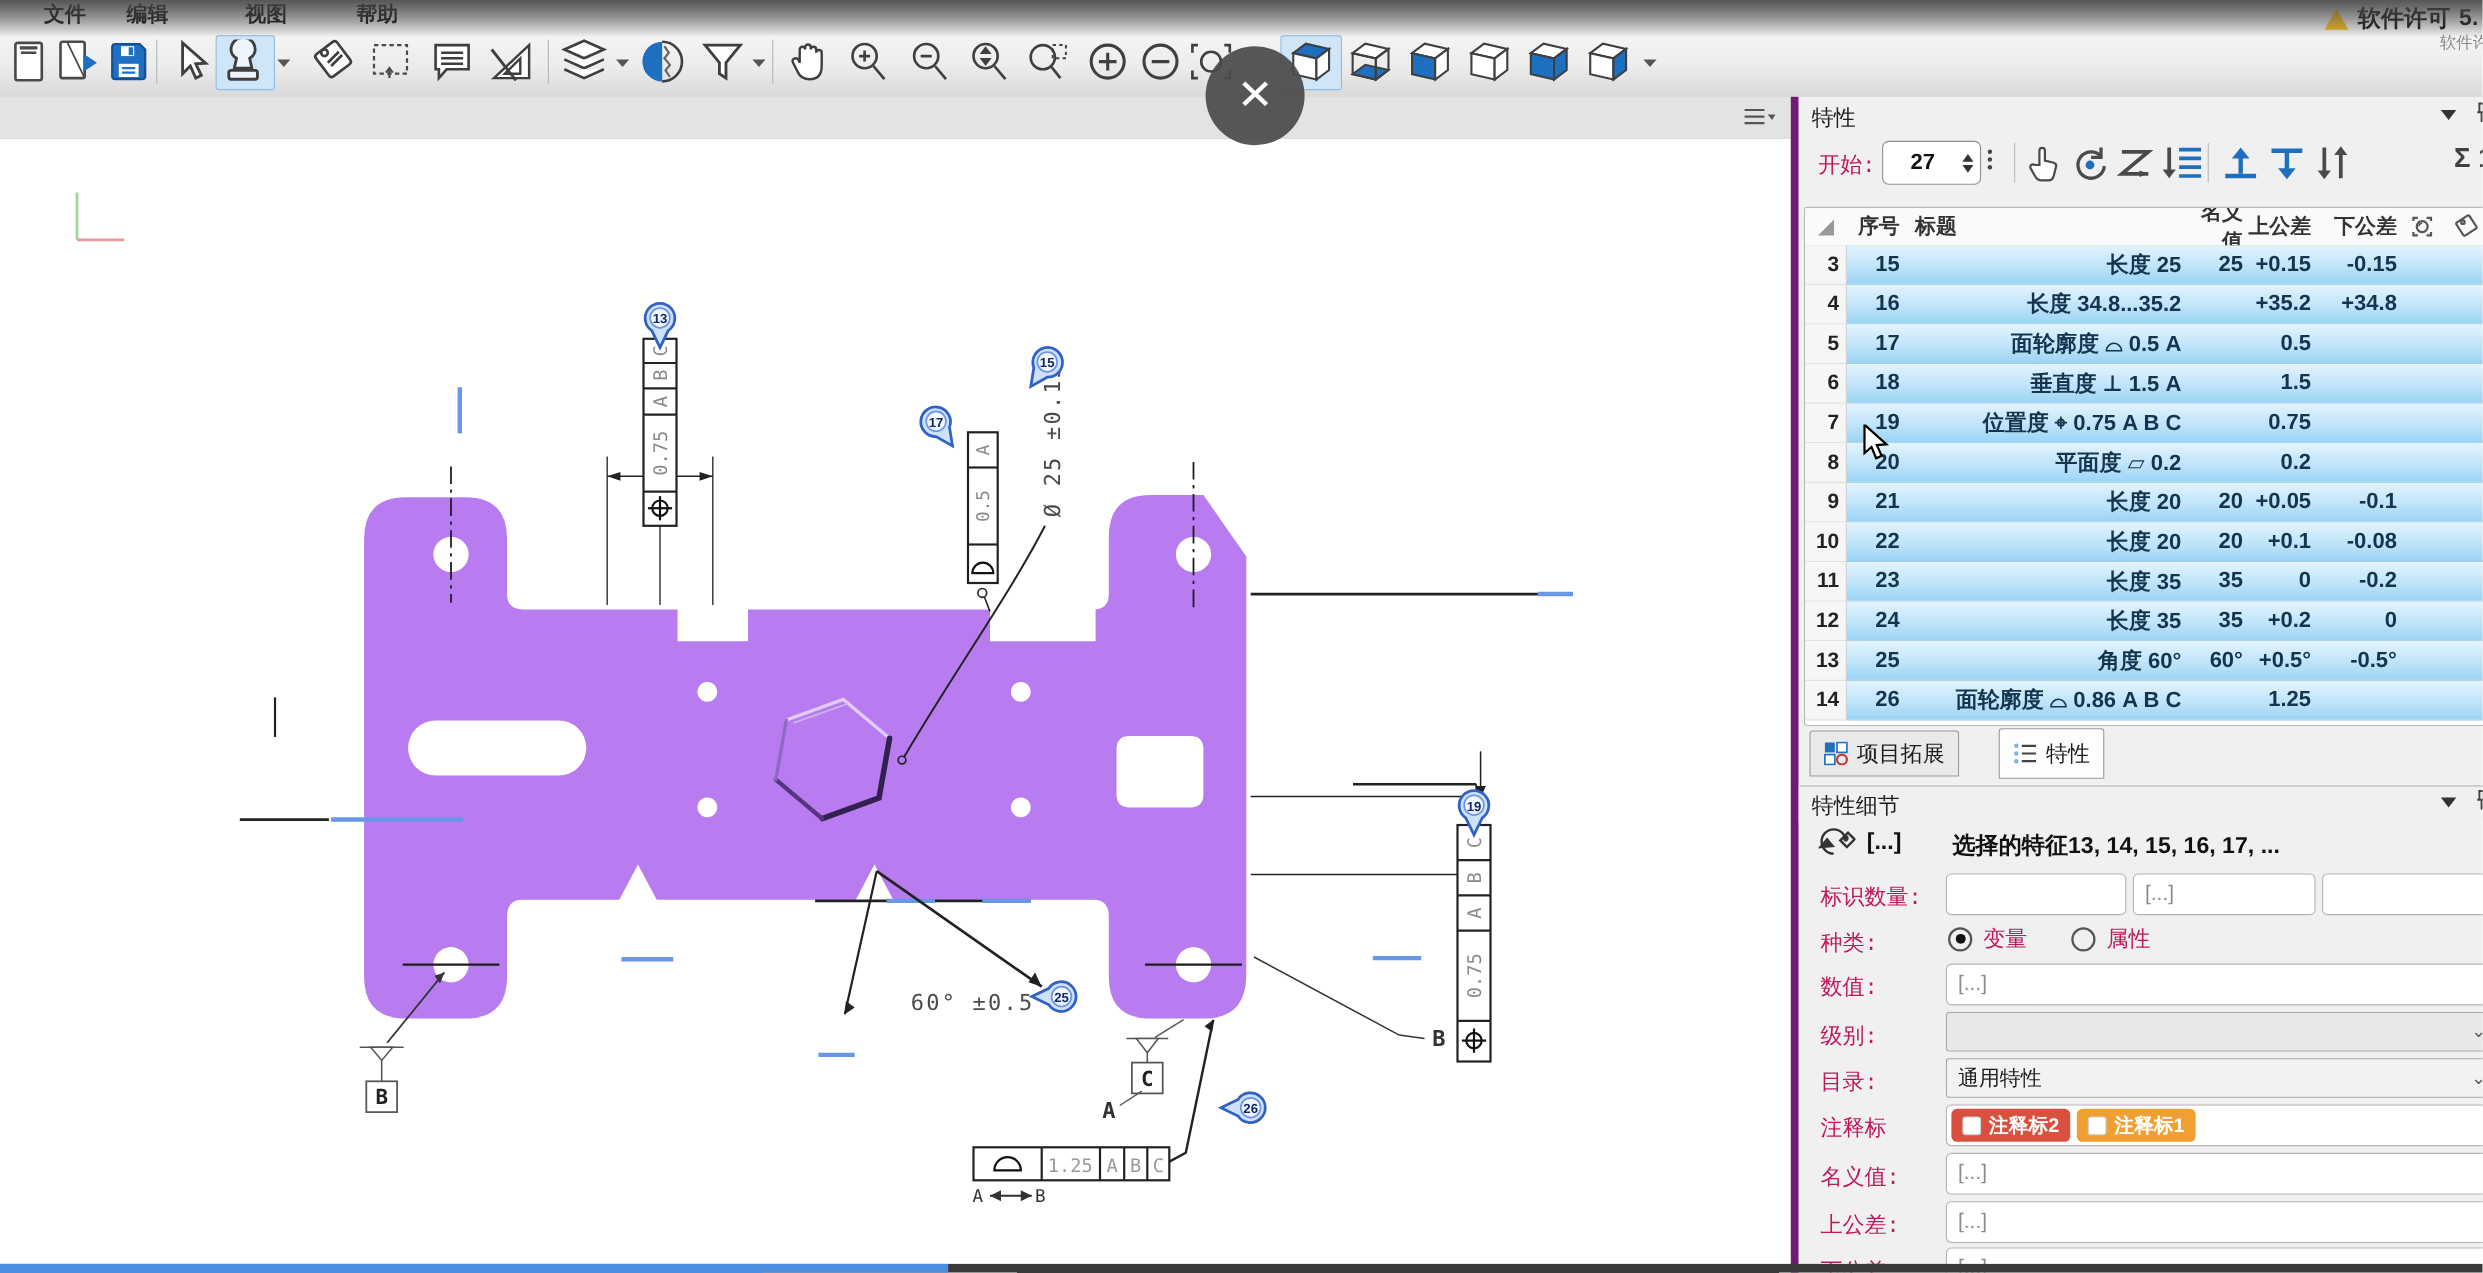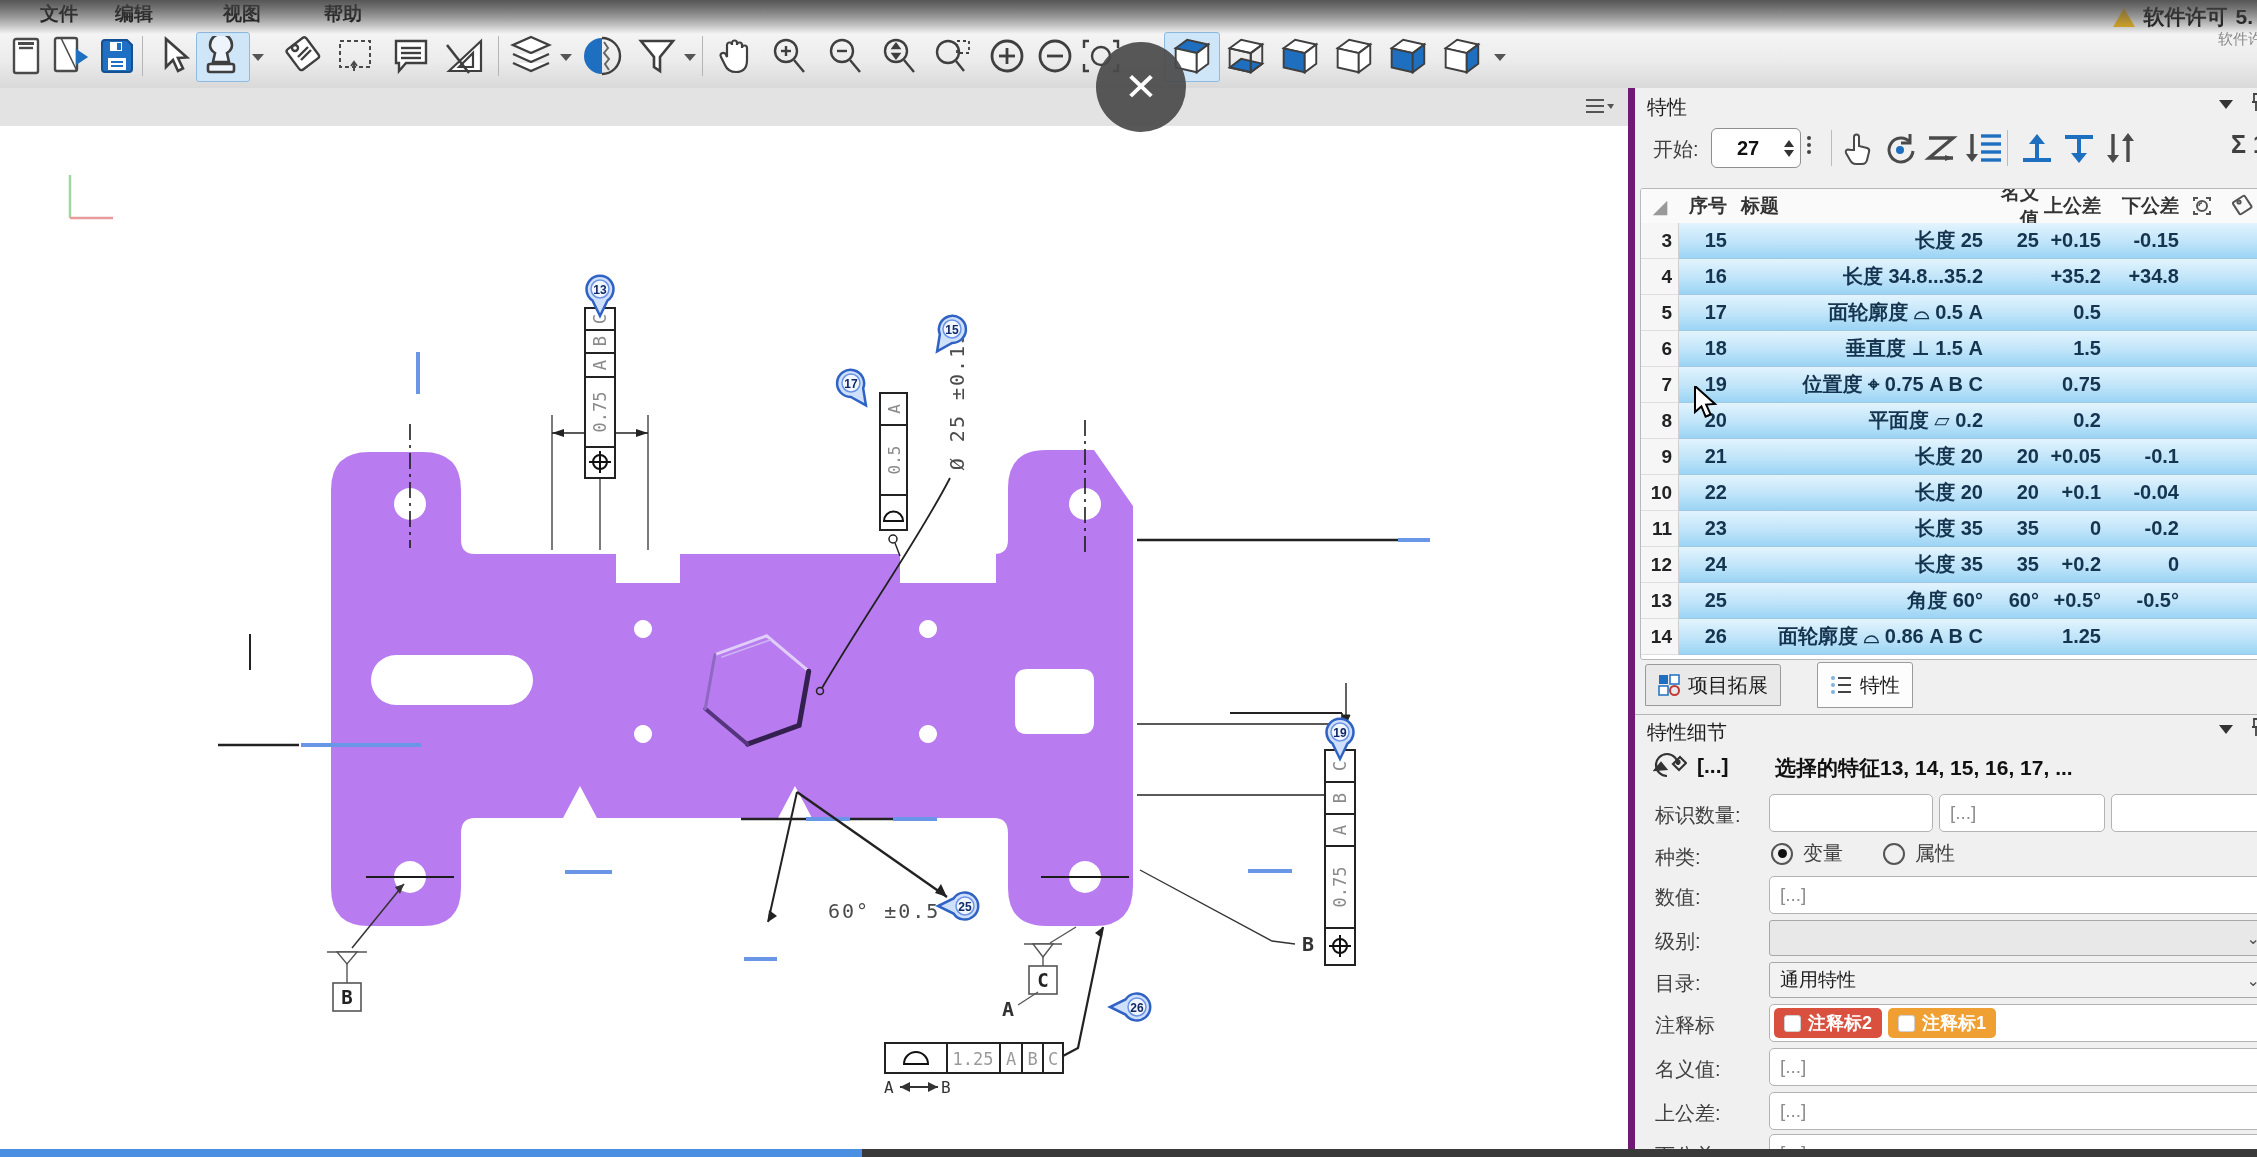--- a/index.html
+++ b/index.html
@@ -59,21 +59,21 @@
   .c-title{width:242px;text-align:right;padding-left:14px;white-space:nowrap;overflow:hidden;}
   .c-nom{width:56px;text-align:right;}
   .c-up{width:62px;text-align:right;}
   .c-low{width:78px;text-align:right;}
   
   .btab{top:576px;height:42px;display:flex;align-items:center;gap:8px;padding:0 12px;font-size:20px;color:#1c1c1c;
     border:1px solid #9a9a9a;background:#e9e9e9;border-radius:3px 3px 0 0;box-sizing:border-box;}
   .btab.active{background:#fdfdfd;height:46px;top:574px;z-index:2;}
   
   #detail-head{left:0;top:626px;width:629px;height:32px;border-top:1px solid #b5b5b5;background:#f0f0f0;}
-  .fld-lbl{font-size:20px;color:#404040;white-space:nowrap;}
+  .fld-lbl{font-size:20px;color:#be185d;white-space:nowrap;font-family:Liberation Mono, monospace;}
   .input{position:absolute;background:#fff;border:1px solid #b3b3b3;border-radius:5px;display:flex;align-items:center;
     padding:0 10px;font-size:19px;color:#8d8d8d;box-sizing:border-box;}
   .select{position:absolute;border:1px solid #a8a8a8;border-radius:3px;display:flex;align-items:center;
     padding:0 10px;font-size:19px;color:#1c1c1c;box-sizing:border-box;background:#e8e8e8;}
   .select .chev{margin-left:auto;color:#555;font-size:16px;}
   .radio{width:18px;height:18px;border:2px solid #555;border-radius:50%;display:inline-flex;align-items:center;justify-content:center;}
   .radio.sel i{width:9px;height:9px;background:#111;border-radius:50%;}
   .chip{height:30px;border-radius:5px;display:flex;align-items:center;gap:7px;padding:0 10px;color:#fff;
     font-size:18px;font-weight:bold;}
   .chip .cb{width:15px;height:15px;background:#fff;border-radius:3px;border:1px solid #d0d0d0;}
@@ -693,21 +693,21 @@
             <span class="c-low">-0.1</span>
           </div>
         </div>
       <div class="trow" style="top:286px">
           <div class="gut">10</div>
           <div class="rdata">
             <span class="c-seq">22</span>
             <span class="c-title">长度 20</span>
             <span class="c-nom">20</span>
             <span class="c-up">+0.1</span>
-            <span class="c-low">-0.04</span>
+            <span class="c-low">-0.08</span>
           </div>
         </div>
       <div class="trow" style="top:322px">
           <div class="gut">11</div>
           <div class="rdata">
             <span class="c-seq">23</span>
             <span class="c-title">长度 35</span>
             <span class="c-nom">35</span>
             <span class="c-up">0</span>
             <span class="c-low">-0.2</span>

